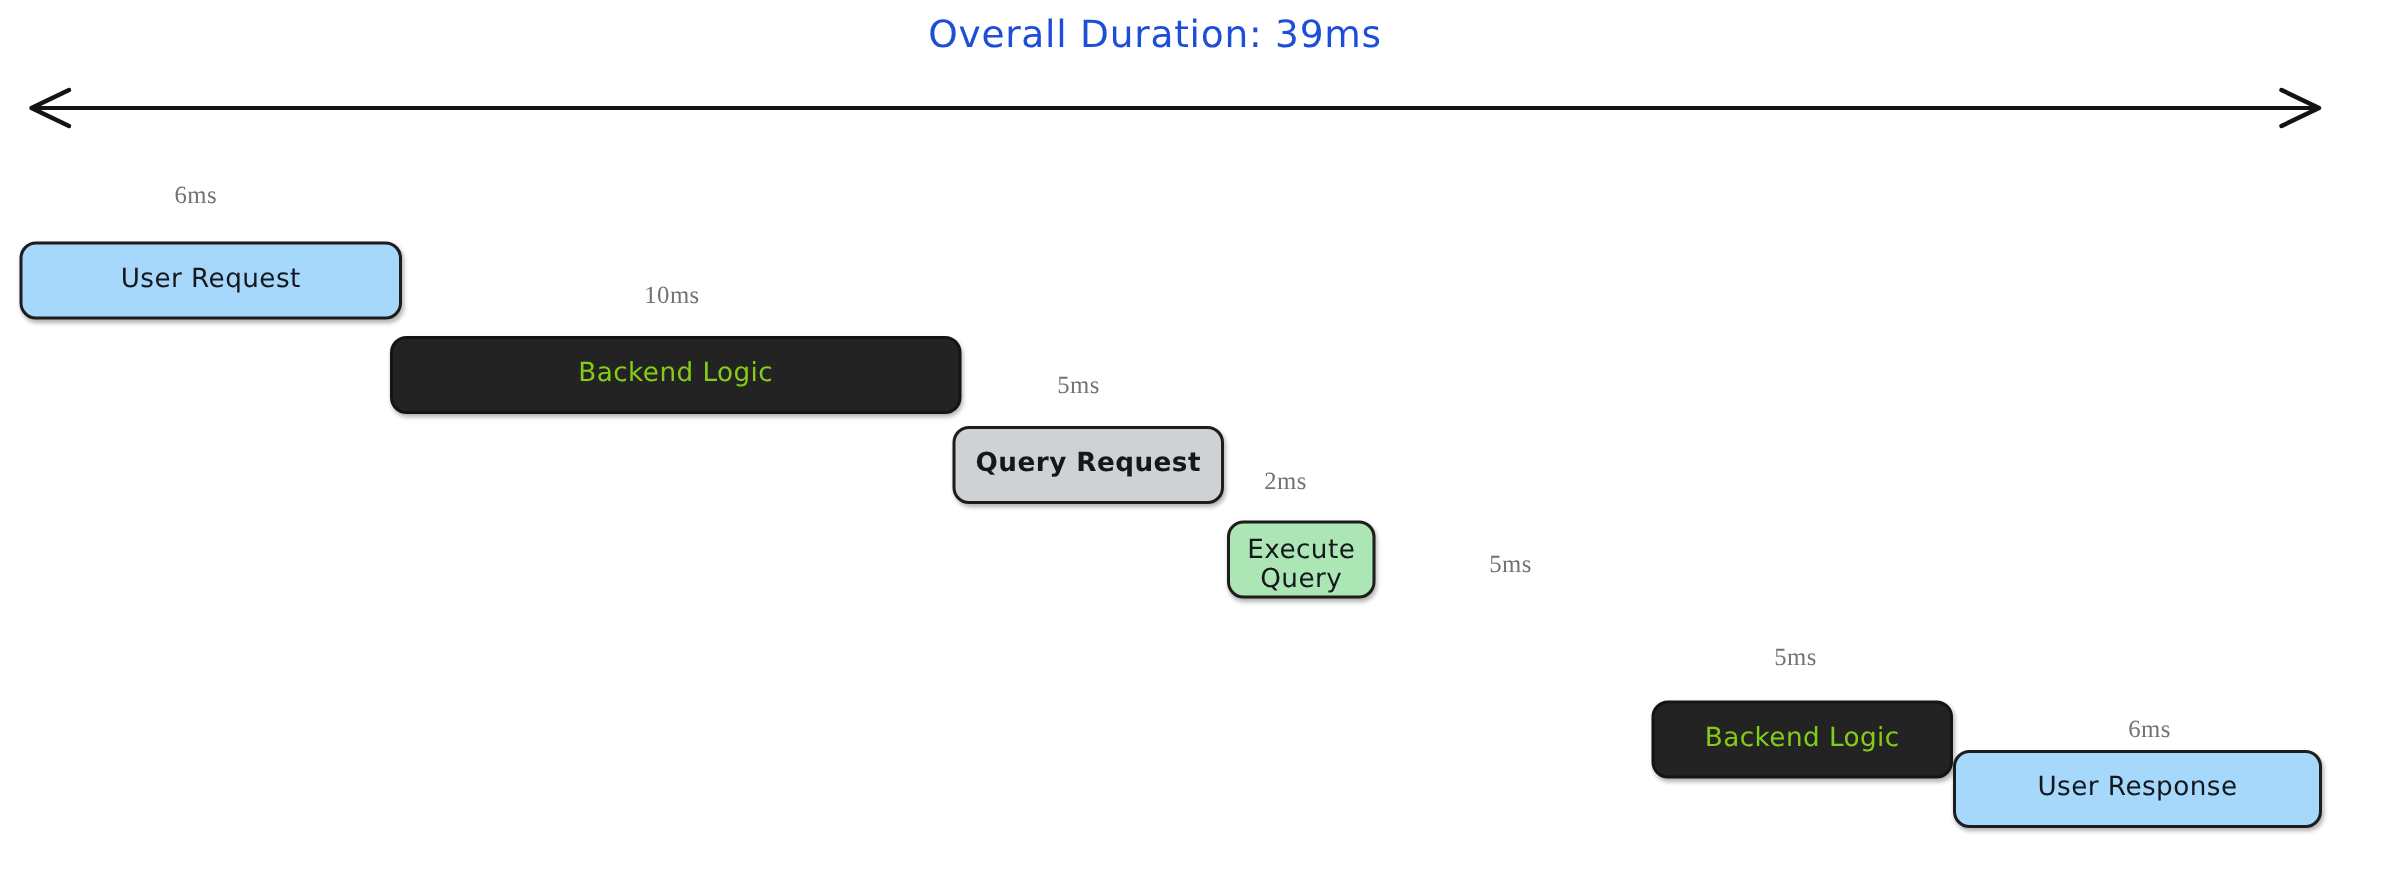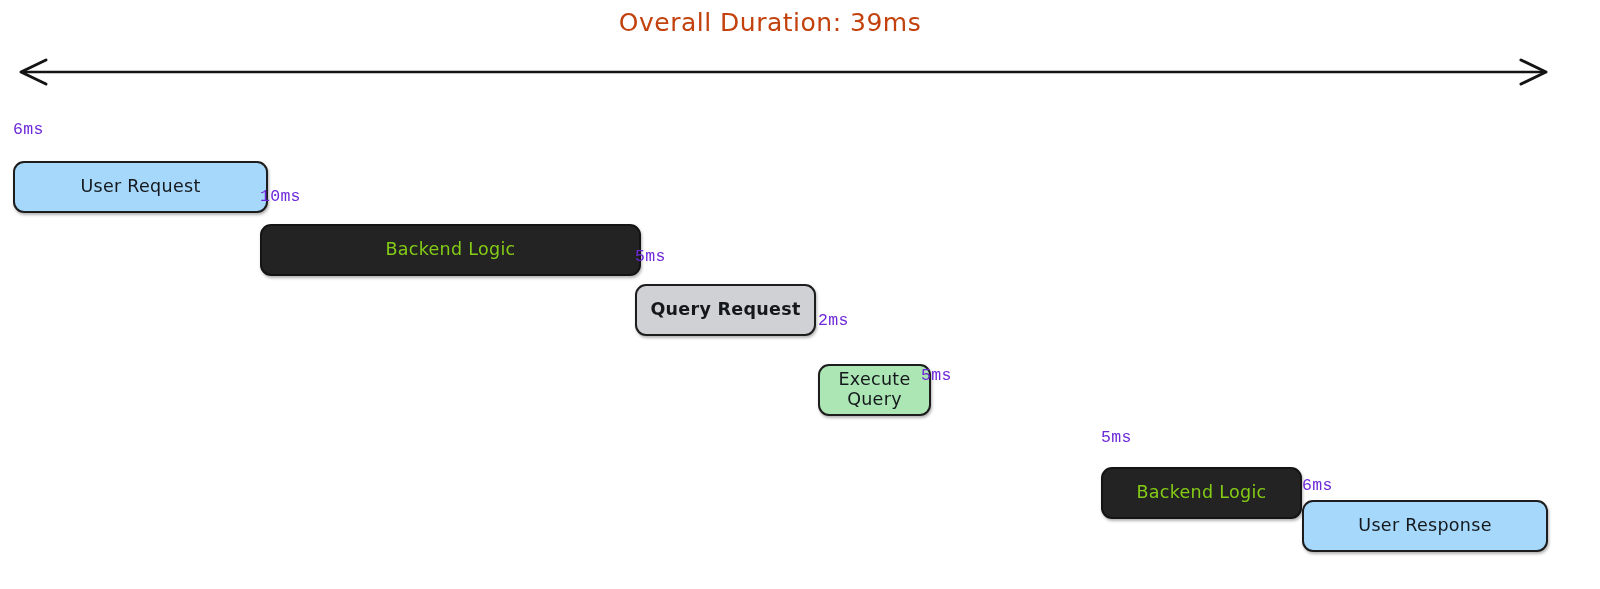--- a/index.html
+++ b/index.html
@@ -23,21 +23,21 @@
   }
 
   
   #overall-duration-title {
     position: absolute;
     left: 0;
     top: 8px;
     width: 1540px;
     text-align: center;
     font-size: 25px;
-    color: #c2410c;
+    color: #1d4ed8;
     letter-spacing: 0.5px;
     font-family: "DejaVu Sans", sans-serif;
     white-space: nowrap;
   }
 
   
   #duration-axis {
     position: absolute;
     left: 12px;
     top: 50px;
@@ -71,25 +71,26 @@
   .span-block.kind-dark  { background: #232323; border-color: #141414; }
   .span-block.kind-dark  .span-label { color: #84cc16; }
   .span-block.kind-gray  { background: #cfd1d5; }
   .span-block.kind-gray  .span-label { color: #14181c; font-weight: bold; }
   .span-block.kind-green { background: #ace6b4; }
   .span-block.kind-green .span-label { color: #14181c; }
 
   
   .span-duration {
     position: absolute;
+    text-align: center;
     font-size: 16.5px;
-    color: #6d28d9;
+    color: #737373;
     letter-spacing: 0.3px;
     white-space: nowrap;
-    font-family: Liberation Mono, monospace;
+    font-family: Liberation Serif, serif;
   }
 </style>
 </head>
 <body>
 
 <div id="diagram-canvas">
 
   <div id="overall-duration-title">Overall Duration: 39ms</div>
 
   <div id="duration-axis">
@@ -110,22 +111,22 @@
   <div class="span-duration" style="left:260px; top:187px; width:376px;">10ms</div>
   <div class="span-block kind-dark" style="left:260px; top:224px; width:381px;">
     <span class="span-label">Backend Logic</span>
   </div>
 
   <div class="span-duration" style="left:635px; top:247px; width:168px;">5ms</div>
   <div class="span-block kind-gray" style="left:635px; top:284px; width:181px;">
     <span class="span-label">Query Request</span>
   </div>
 
-  <div class="span-duration" style="left:818px; top:311px; width:120px;">2ms</div>
-  <div class="span-block kind-green" style="left:818px; top:364px; width:113px;">
+  <div class="span-duration" style="left:797px; top:311px; width:120px;">2ms</div>
+  <div class="span-block kind-green" style="left:818px; top:347px; width:99px;align-items:flex-end;">
     <span class="span-label">Execute
 Query</span>
   </div>
 
   <div class="span-duration" style="left:921px; top:366px; width:172px;">5ms</div>
 
   <div class="span-duration" style="left:1101px; top:428px; width:192px;">5ms</div>
   <div class="span-block kind-dark" style="left:1101px; top:467px; width:201px;">
     <span class="span-label">Backend Logic</span>
   </div>

